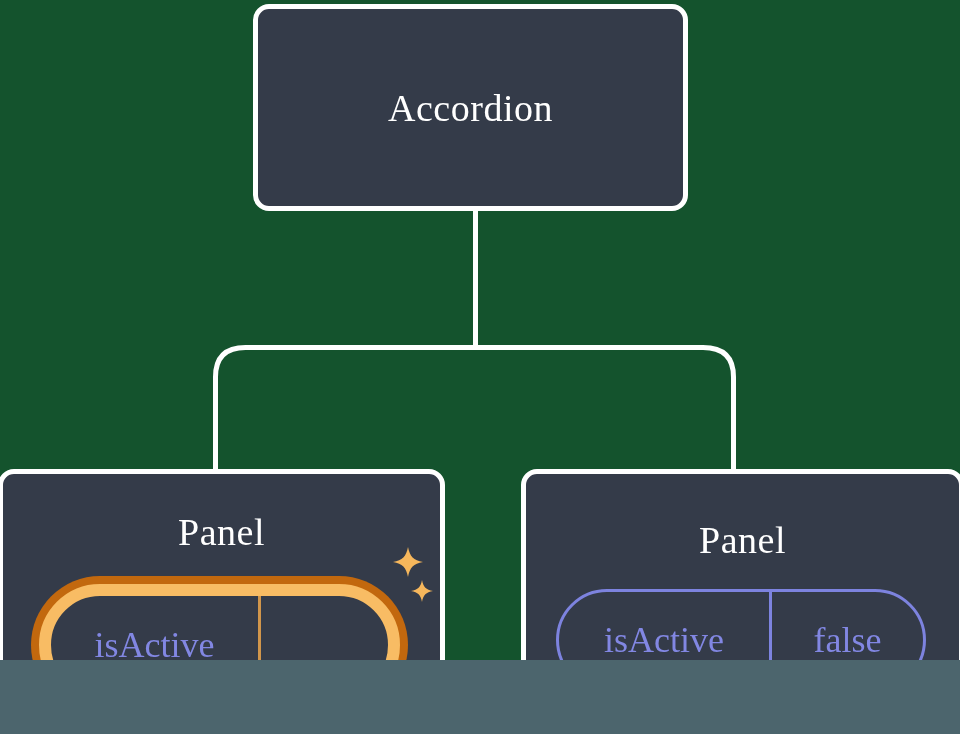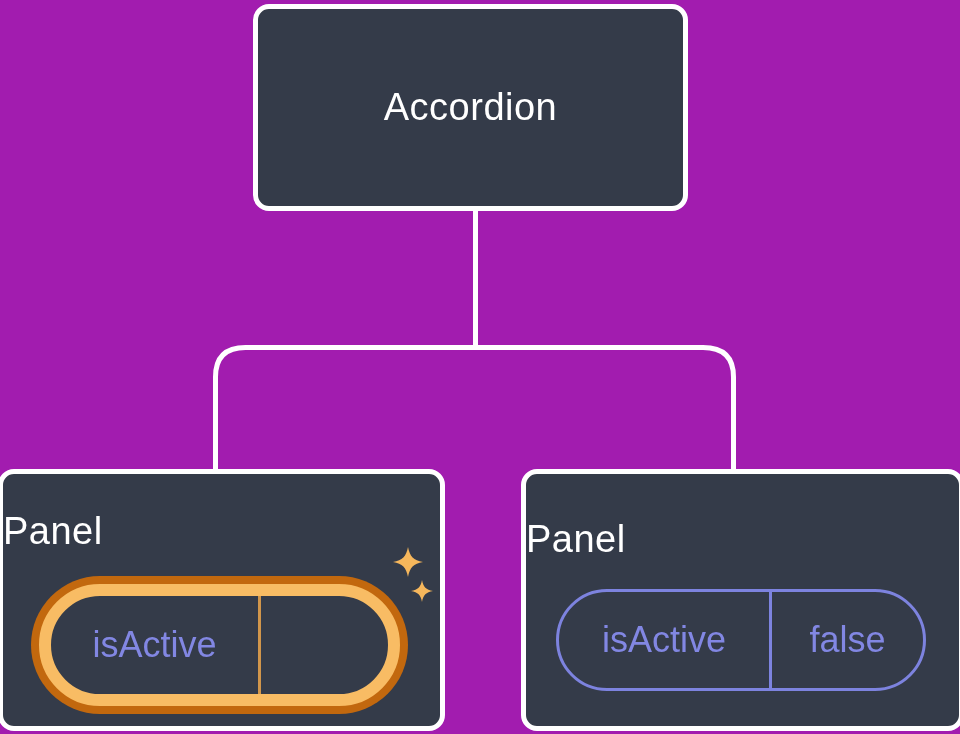--- a/index.html
+++ b/index.html
@@ -4,23 +4,24 @@
 <style>
   html, body {
     margin: 0;
     padding: 0;
     background: #4C656D;
     font-family: "Liberation Sans", sans-serif;
   }
   .canvas {
     position: relative;
     width: 960px;
-    height: 734px;
-    background: #a21caf;
+    height: 660px;
+    background: #14532d;
     overflow: hidden;
+    font-family: Liberation Serif, serif;
   }
   
   .node {
     position: absolute;
     background: #343B49;
     border: 5px solid #FFFFFF;
     border-radius: 16px;
     box-sizing: border-box;
   }
   .node-root {
@@ -32,20 +33,21 @@
     color: #FFFFFF;
     font-size: 38px;
     font-weight: 500;
     letter-spacing: 0.5px;
   }
   .node-panel-left  { left: -2px;  top: 469px; width: 447px; height: 262px; }
   .node-panel-right { left: 521px; top: 469px; width: 443px; height: 262px; }
   .panel-title {
     position: absolute;
     left: 0; width: 100%;
+    text-align: center;
     color: #FFFFFF;
     font-size: 38px;
     font-weight: 500;
     letter-spacing: 0.5px;
   }
   .panel-title.left-t  { top: 36px; }
   .panel-title.right-t { top: 44px; }
 
   
   .connector {

